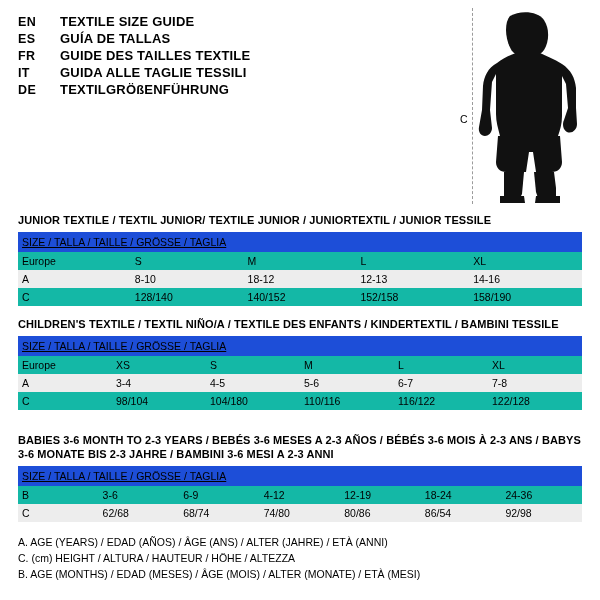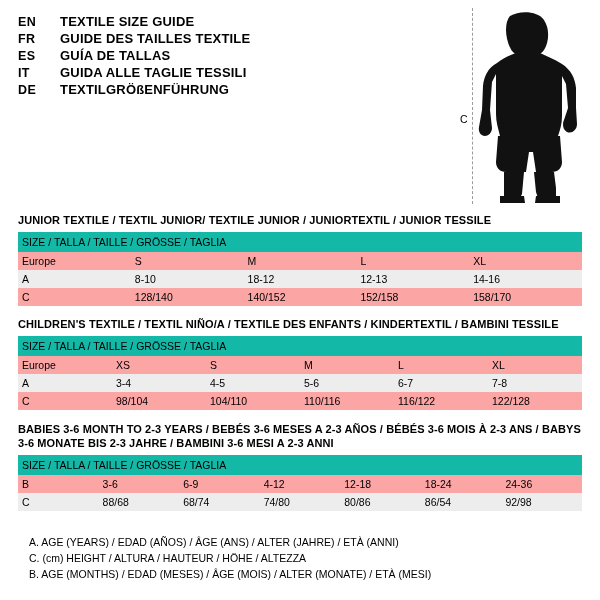--- a/index.html
+++ b/index.html
@@ -86,55 +86,55 @@
     width: 100%;
     table-layout: fixed;
   }
   table.size td {
     font-size: 10.5px;
     padding: 3px 4px 3px 4px;
     vertical-align: middle;
     line-height: 1.15;
   }
   tr.head-row td {
-    background: #14b8a6;
+    background: #1d4ed8;
     font-size: 10.5px;
     padding: 4px;
+    text-decoration: underline;
   }
   tr.shade td { background: #ededed; }
-  tr.plain td { background: #fca5a5; }
+  tr.plain td { background: #14b8a6; }
 
   
   .footnotes {
     position: absolute;
     left: 18px;
     top: 535px;
     width: 564px;
   }
   .footnotes div {
     font-size: 10.5px;
     line-height: 1.5;
-    margin-left: 11px;
   }
 </style>
 </head>
 <body>
 
 <div class="header">
   <div class="lang-row">
     <span class="lang-code">EN</span>
     <span class="lang-title">TEXTILE SIZE GUIDE</span>
   </div>
   <div class="lang-row">
+    <span class="lang-code">ES</span>
+    <span class="lang-title">GUÍA DE TALLAS</span>
+  </div>
+  <div class="lang-row">
     <span class="lang-code">FR</span>
     <span class="lang-title">GUIDE DES TAILLES TEXTILE</span>
-  </div>
-  <div class="lang-row">
-    <span class="lang-code">ES</span>
-    <span class="lang-title">GUÍA DE TALLAS</span>
   </div>
   <div class="lang-row">
     <span class="lang-code">IT</span>
     <span class="lang-title">GUIDA ALLE TAGLIE TESSILI</span>
   </div>
   <div class="lang-row">
     <span class="lang-code">DE</span>
     <span class="lang-title">TEXTILGRÖßENFÜHRUNG</span>
   </div>
 </div>
@@ -189,21 +189,21 @@
       <td>8-10</td>
       <td>18-12</td>
       <td>12-13</td>
       <td>14-16</td>
     </tr>
     <tr class="plain">
       <td style="width:90px;">C</td>
       <td>128/140</td>
       <td>140/152</td>
       <td>152/158</td>
-      <td>158/170</td>
+      <td>158/190</td>
     </tr>
   </tbody>
     </table>
 </div>
 
 <div class="section" style="top:318px;">
   <div class="section-title">CHILDREN'S TEXTILE / TEXTIL NIÑO/A / TEXTILE DES ENFANTS / KINDERTEXTIL / BAMBINI TESSILE</div>
   <table class="size">
     <tbody>
         <tr class="head-row">
@@ -221,48 +221,48 @@
       <td style="width:90px;">A</td>
       <td>3-4</td>
       <td>4-5</td>
       <td>5-6</td>
       <td>6-7</td>
       <td>7-8</td>
     </tr>
     <tr class="plain">
       <td style="width:90px;">C</td>
       <td>98/104</td>
-      <td>104/110</td>
+      <td>104/180</td>
       <td>110/116</td>
       <td>116/122</td>
       <td>122/128</td>
     </tr>
   </tbody>
     </table>
 </div>
 
-<div class="section" style="top:423px;">
+<div class="section" style="top:434px;">
   <div class="section-title">BABIES 3-6 MONTH TO 2-3 YEARS / BEBÉS 3-6 MESES A 2-3 AÑOS / BÉBÉS 3-6 MOIS À 2-3 ANS / BABYS 3-6 MONATE BIS 2-3 JAHRE / BAMBINI 3-6 MESI A 2-3 ANNI</div>
   <table class="size">
     <tbody>
         <tr class="head-row">
       <td colspan="7">SIZE / TALLA / TAILLE / GRÖSSE / TAGLIA</td>
     </tr>
     <tr class="plain">
       <td style="width:90px;">B</td>
       <td>3-6</td>
       <td>6-9</td>
       <td>4-12</td>
-      <td>12-18</td>
+      <td>12-19</td>
       <td>18-24</td>
       <td>24-36</td>
     </tr>
     <tr class="shade">
       <td style="width:90px;">C</td>
-      <td>88/68</td>
+      <td>62/68</td>
       <td>68/74</td>
       <td>74/80</td>
       <td>80/86</td>
       <td>86/54</td>
       <td>92/98</td>
     </tr>
   </tbody>
     </table>
 </div>
 

